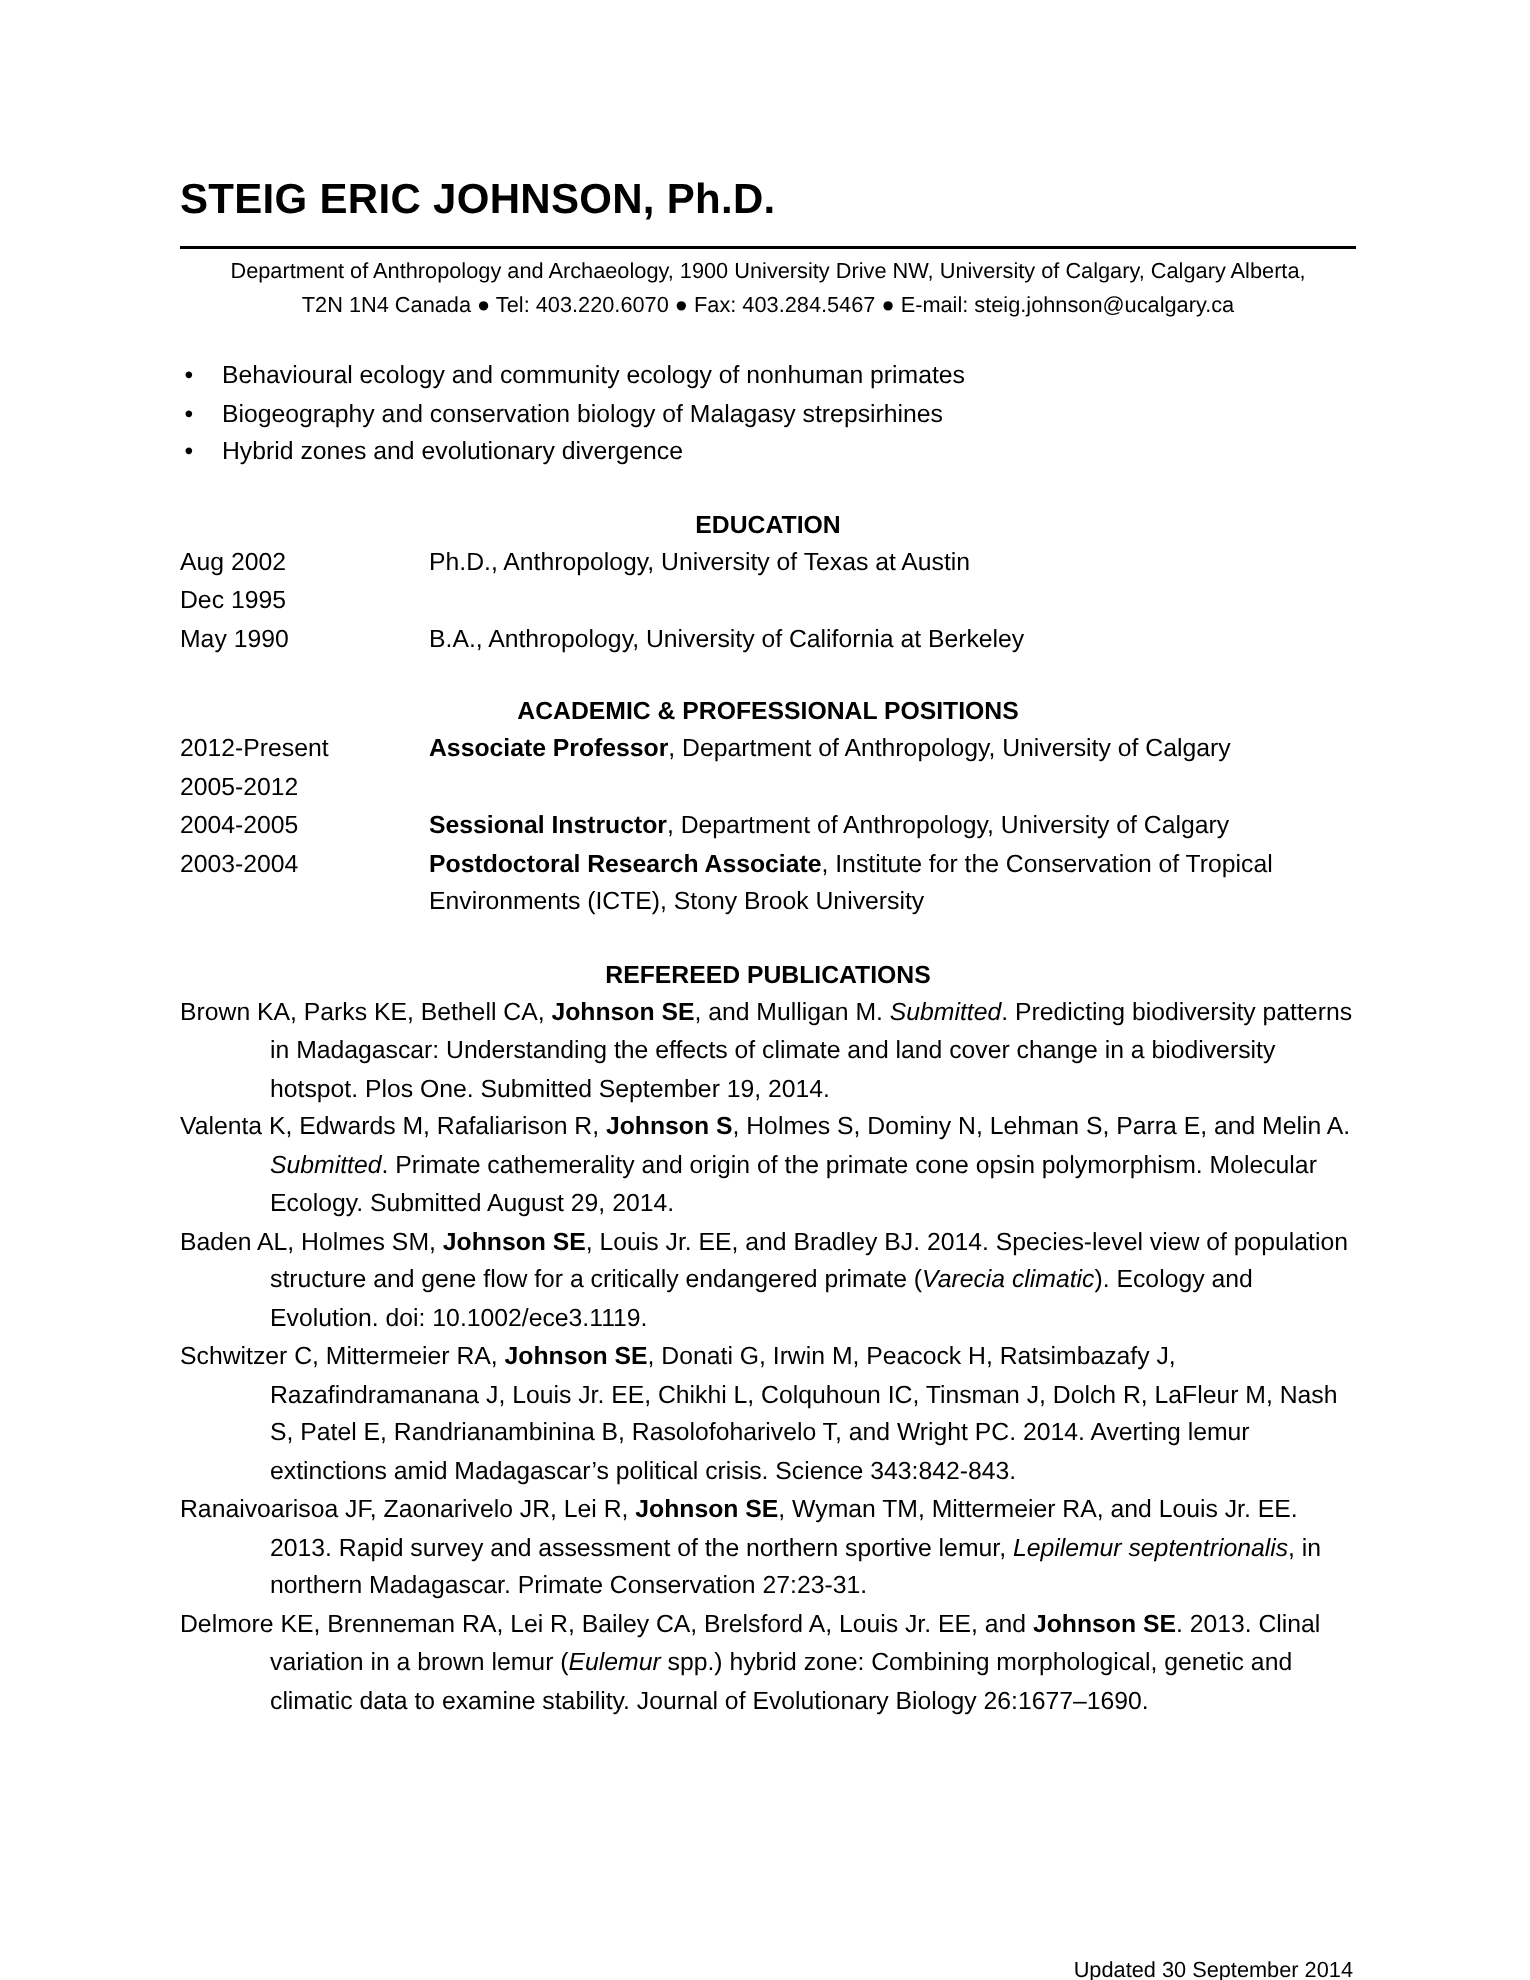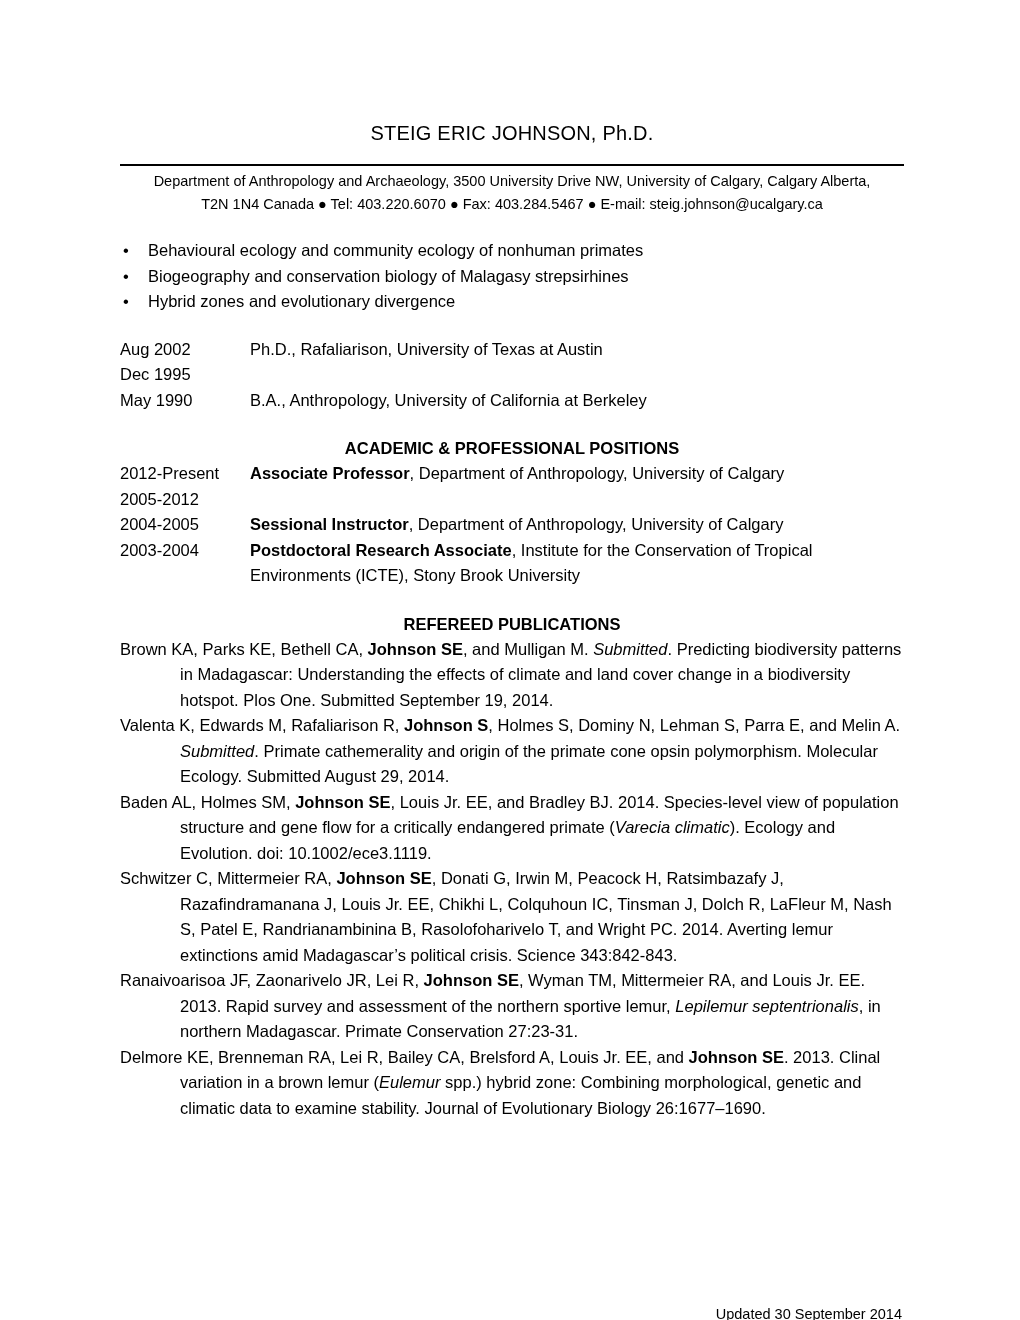--- a/index.html
+++ b/index.html
@@ -5,36 +5,36 @@
   html, body { margin: 0; padding: 0; }
   body {
     width: 1020px; height: 1320px;
     background: #ffffff; color: #000000;
     font-family: "Liberation Sans", sans-serif;
     position: relative; overflow: hidden;
   }
   .page { position: absolute; left: 120px; top: 121px; width: 784px; }
 
   .doc-title {
-    font-size: 20px; font-weight: 400; text-align: center;
+    font-size: 28px; font-weight: 700; 
     margin: 0; line-height: 24px; letter-spacing: 0.2px;
   }
   .divider { border-bottom: 2.5px solid #000; margin: 19px 0 4px 0; height: 0; }
 
   .contact { font-size: 14.5px; line-height: 23px; text-align: center; }
 
   .section { margin-top: 22px; }
   .heading { font-size: 16.5px; font-weight: 700; text-align: center; line-height: 26px; margin: 0; }
 
   .body-text, .row, .bullet-row, .pub { font-size: 16.5px; line-height: 25.5px; }
 
   .bullet-row { display: flex; }
   .bullet-glyph { flex: 0 0 25px; padding-left: 3px; }
 
-  .row { display: flex; }
+  .row { display: flex; gap: 36px; }
   .row .date-col { flex: 0 0 130px; }
   .row .detail-col { flex: 1; }
 
   .pub { margin: 0; padding-left: 60px; text-indent: -60px; }
 
   .b { font-weight: 700; }
   .i { font-style: italic; text-align: right; }
 
   .footer {
     position: absolute; top: 1304px; right: 118px;
@@ -43,21 +43,21 @@
 </style>
 </head>
 <body>
 
 <div class="page">
 
   <h1 class="doc-title">STEIG ERIC JOHNSON, Ph.D.</h1>
   <div class="divider"></div>
 
   <div class="contact">
-    <div>Department of Anthropology and Archaeology, 3500 University Drive NW, University of Calgary, Calgary Alberta,</div>
+    <div>Department of Anthropology and Archaeology, 1900 University Drive NW, University of Calgary, Calgary Alberta,</div>
     <div>T2N 1N4 Canada ● Tel: 403.220.6070 ● Fax: 403.284.5467 ● E-mail: steig.johnson@ucalgary.ca</div>
   </div>
 
   <div class="section">
     <div>
       <div class="bullet-row">
         <span class="bullet-glyph">•</span>
         <span>Behavioural ecology and community ecology of nonhuman primates</span>
       </div>
       <div class="bullet-row">
@@ -65,24 +65,25 @@
         <span>Biogeography and conservation biology of Malagasy strepsirhines</span>
       </div>
       <div class="bullet-row">
         <span class="bullet-glyph">•</span>
         <span>Hybrid zones and evolutionary divergence</span>
       </div>
     </div>
   </div>
 
   <div class="section">
+    <div class="heading">EDUCATION</div>
     <div>
       <div class="row">
         <span class="date-col">Aug 2002</span>
-        <span class="detail-col">Ph.D., Rafaliarison, University of Texas at Austin</span>
+        <span class="detail-col">Ph.D., Anthropology, University of Texas at Austin</span>
       </div>
       <div class="row">
         <span class="date-col">Dec 1995</span>
       </div>
       <div class="row">
         <span class="date-col">May 1990</span>
         <span class="detail-col">B.A., Anthropology, University of California at Berkeley</span>
       </div>
     </div>
   </div>

